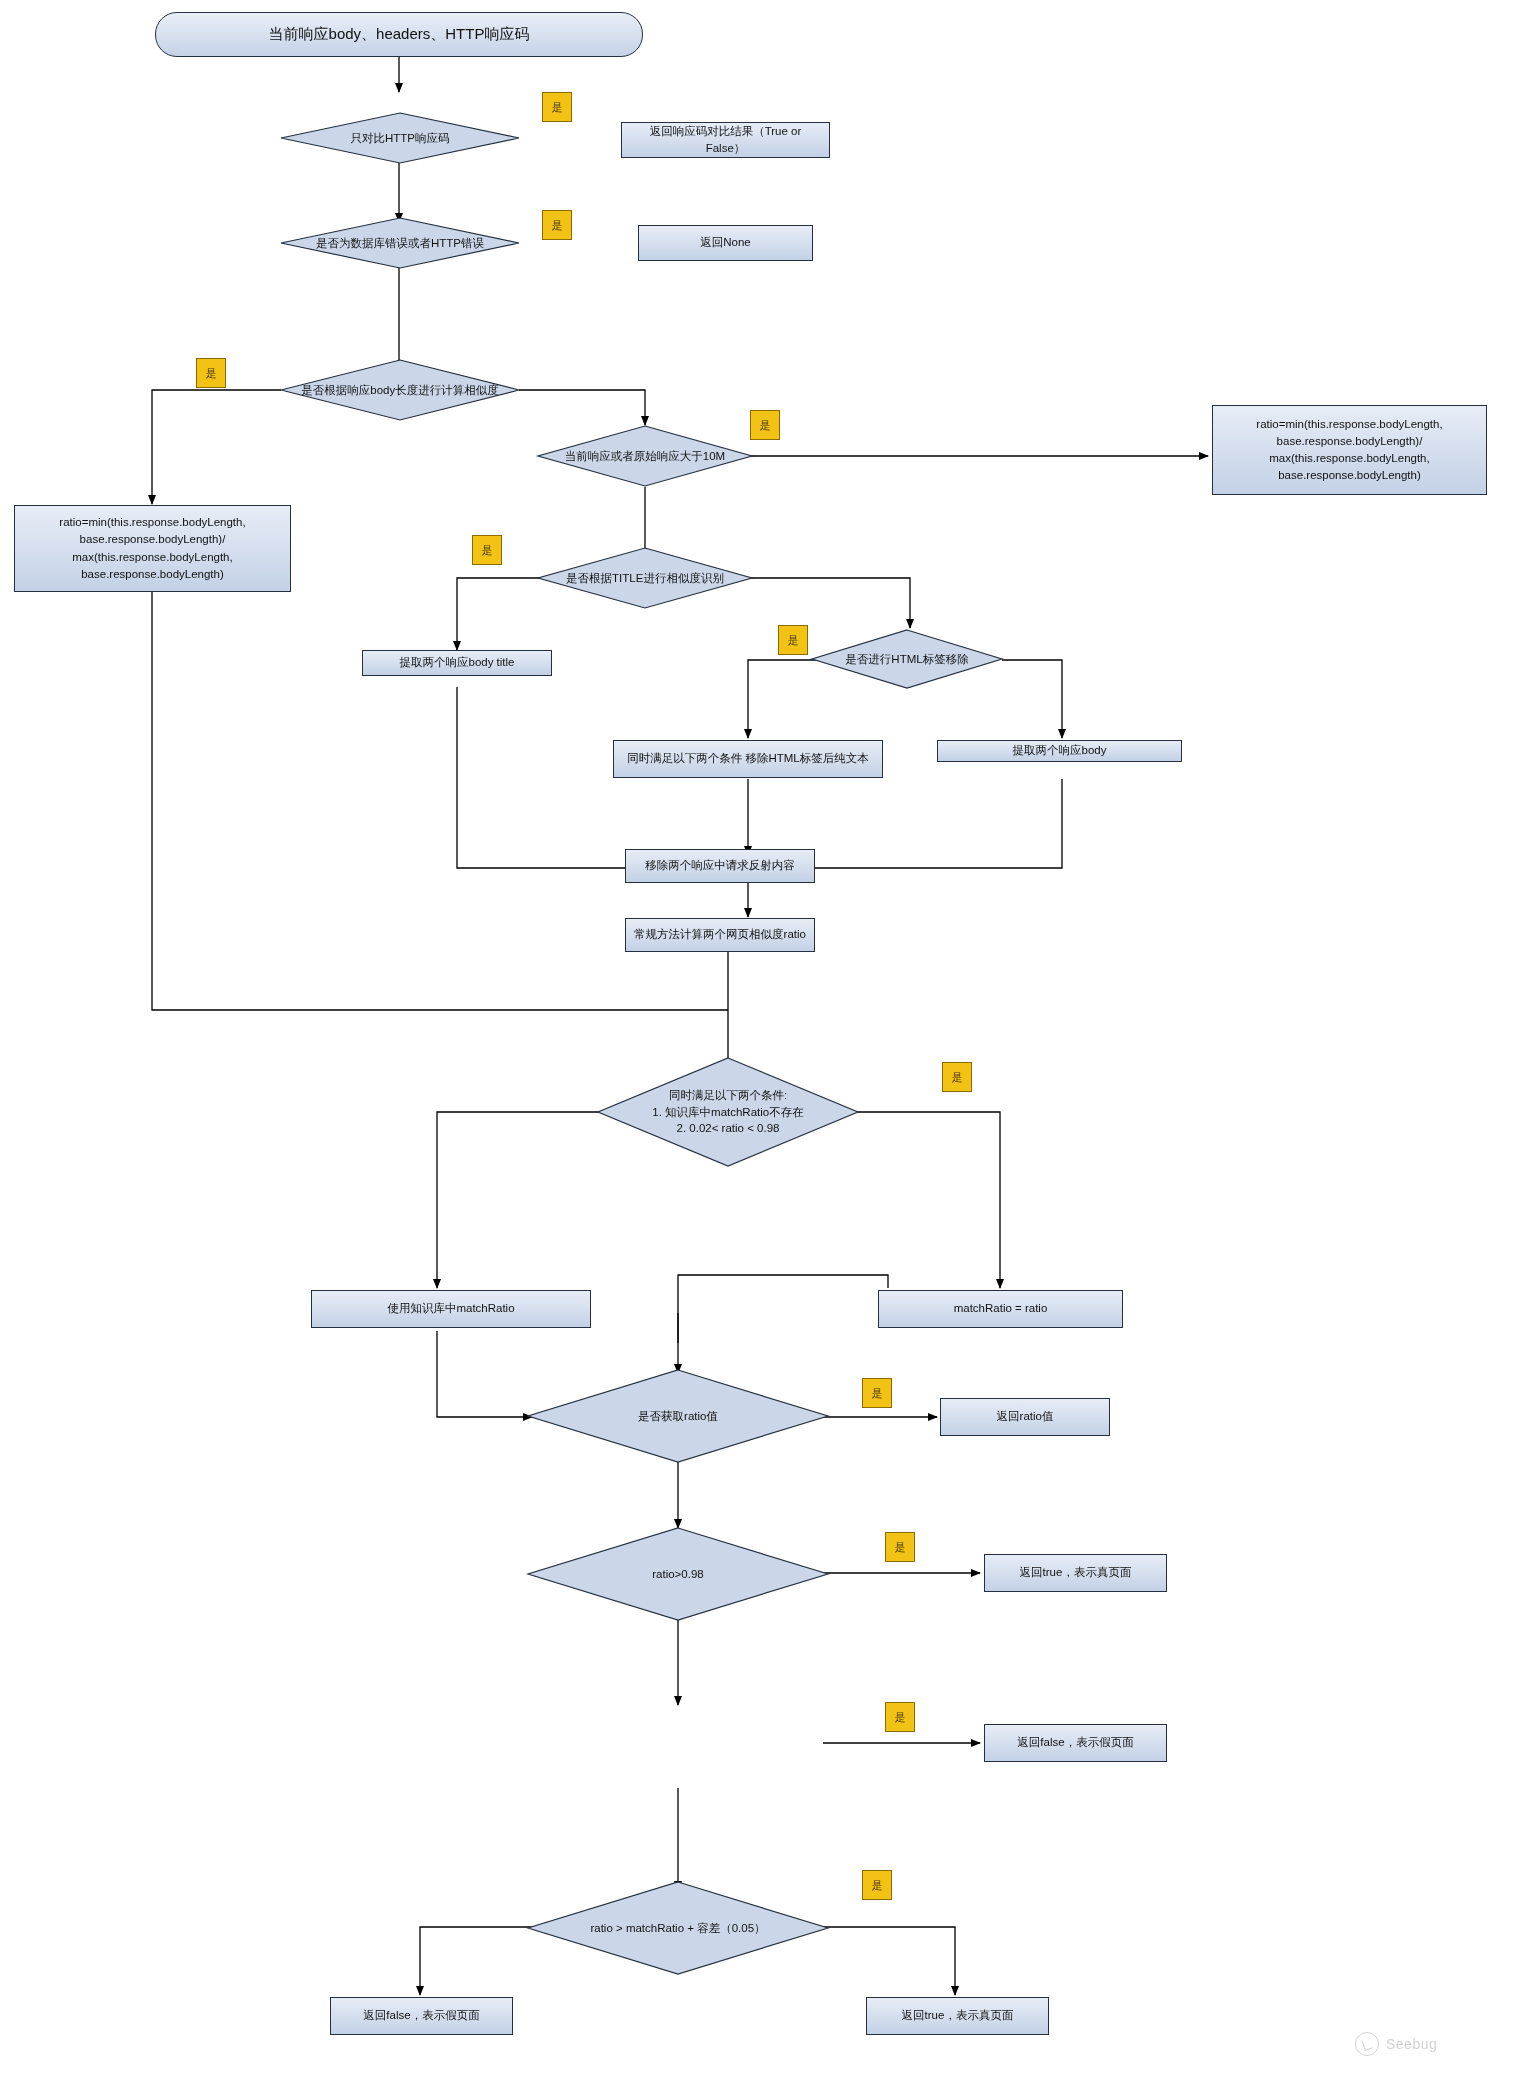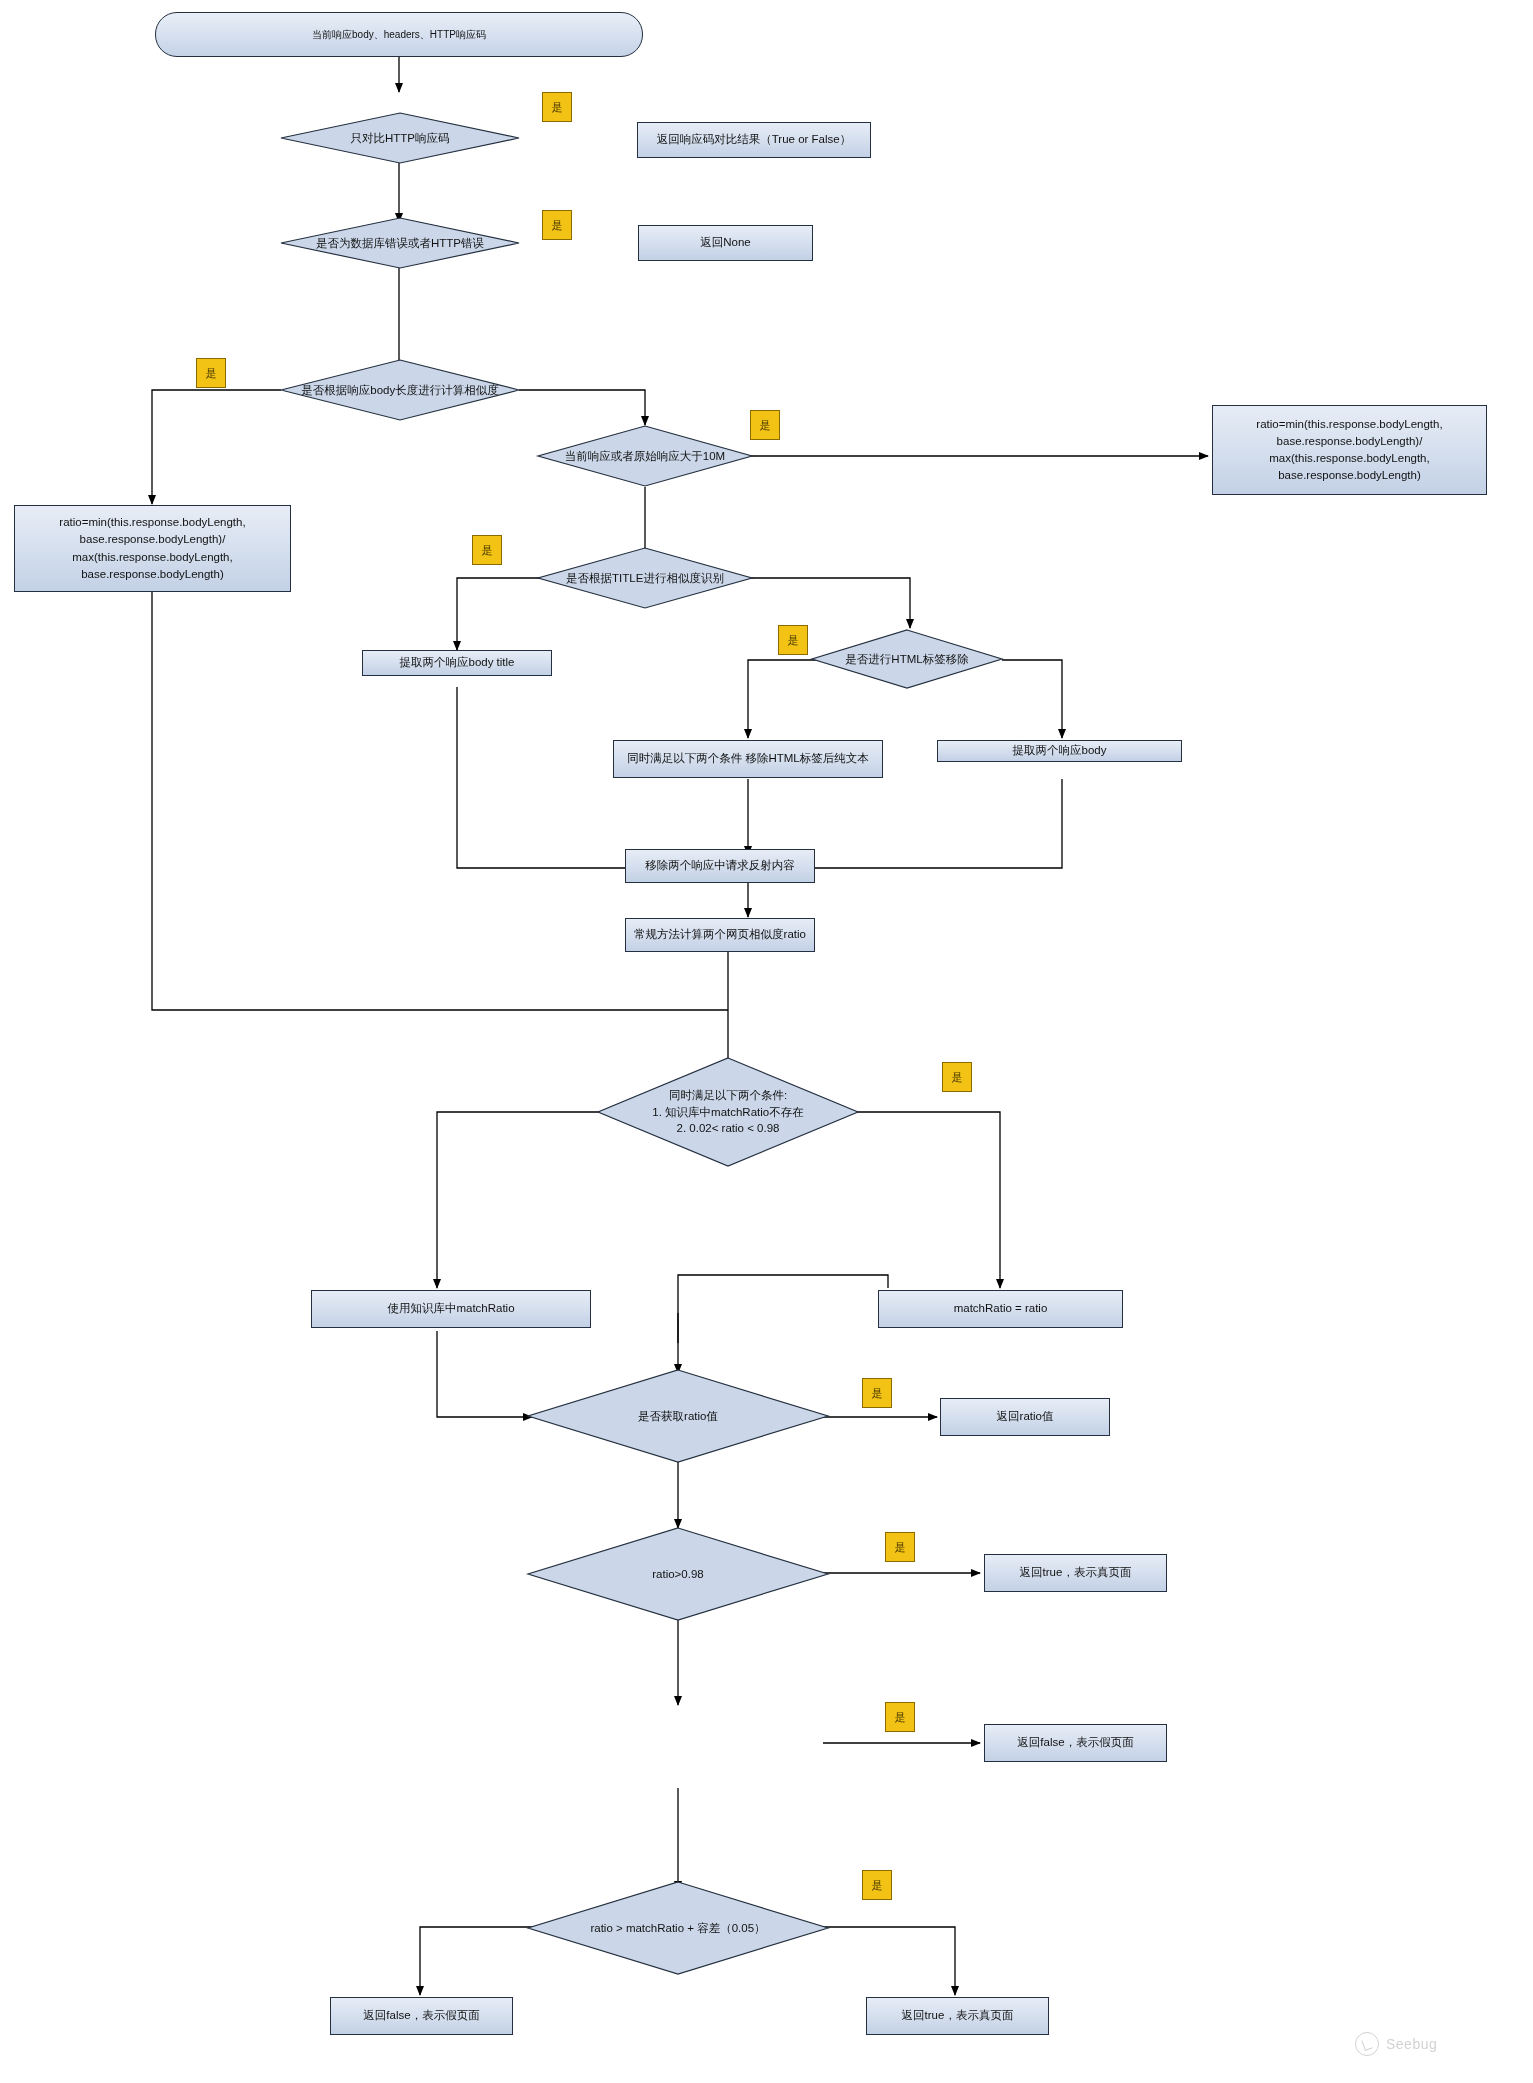--- a/index.html
+++ b/index.html
@@ -9,21 +9,21 @@
   
   .node{position:absolute;box-sizing:border-box;display:flex;align-items:center;justify-content:center;text-align:center;color:#111;}
   .proc{
     border:1px solid #24303f;
     background:linear-gradient(180deg,#e7edf6 0%, #c3d1e6 100%);
     font-size:11.5px;line-height:1.5;padding:4px 8px;white-space:pre-line;
   }
   .terminator{
     border:1px solid #24303f;border-radius:22px;
     background:linear-gradient(180deg,#e9eff7 0%, #c5d2e7 100%);
-    font-size:10px;
+    font-size:15px;
   }
   .yeslabel{
     position:absolute;box-sizing:border-box;
     background:#f2c314;border:1px solid #8a6b00;
     color:#4a3a00;font-size:11px;
     display:flex;align-items:center;justify-content:center;
   }
   
   .dia{position:absolute;}
   .dia svg{position:absolute;left:0;top:0;overflow:visible;}
@@ -123,21 +123,21 @@
 
   <div class="node terminator" style="left:155px;top:12px;width:488px;height:45px;">当前响应body、headers、HTTP响应码</div>
 
   <div class="dia" style="left:281px;top:113px;width:238px;height:50px;">
     <svg width="238" height="50">
         <polygon points="119,0 238,25 119,50 0,25" fill="#cbd7e9" stroke="#24303f" stroke-width="1.2"></polygon>
       </svg>
     <div class="dlabel">只对比HTTP响应码</div>
   </div>
   <div class="yeslabel" style="left:542px;top:92px;width:30px;height:30px;">是</div>
-  <div class="node proc" style="left:621px;top:122px;width:234px;height:36px;margin-left:16px;">返回响应码对比结果（True or False）</div>
+  <div class="node proc" style="left:621px;top:122px;width:209px;height:36px;">返回响应码对比结果（True or False）</div>
 
   <div class="dia" style="left:281px;top:218px;width:238px;height:50px;">
     <svg width="238" height="50">
         <polygon points="119,0 238,25 119,50 0,25" fill="#cbd7e9" stroke="#24303f" stroke-width="1.2"></polygon>
       </svg>
     <div class="dlabel">是否为数据库错误或者HTTP错误</div>
   </div>
   <div class="yeslabel" style="left:542px;top:210px;width:30px;height:30px;">是</div>
   <div class="node proc" style="left:638px;top:225px;width:175px;height:36px;">返回None</div>
 

